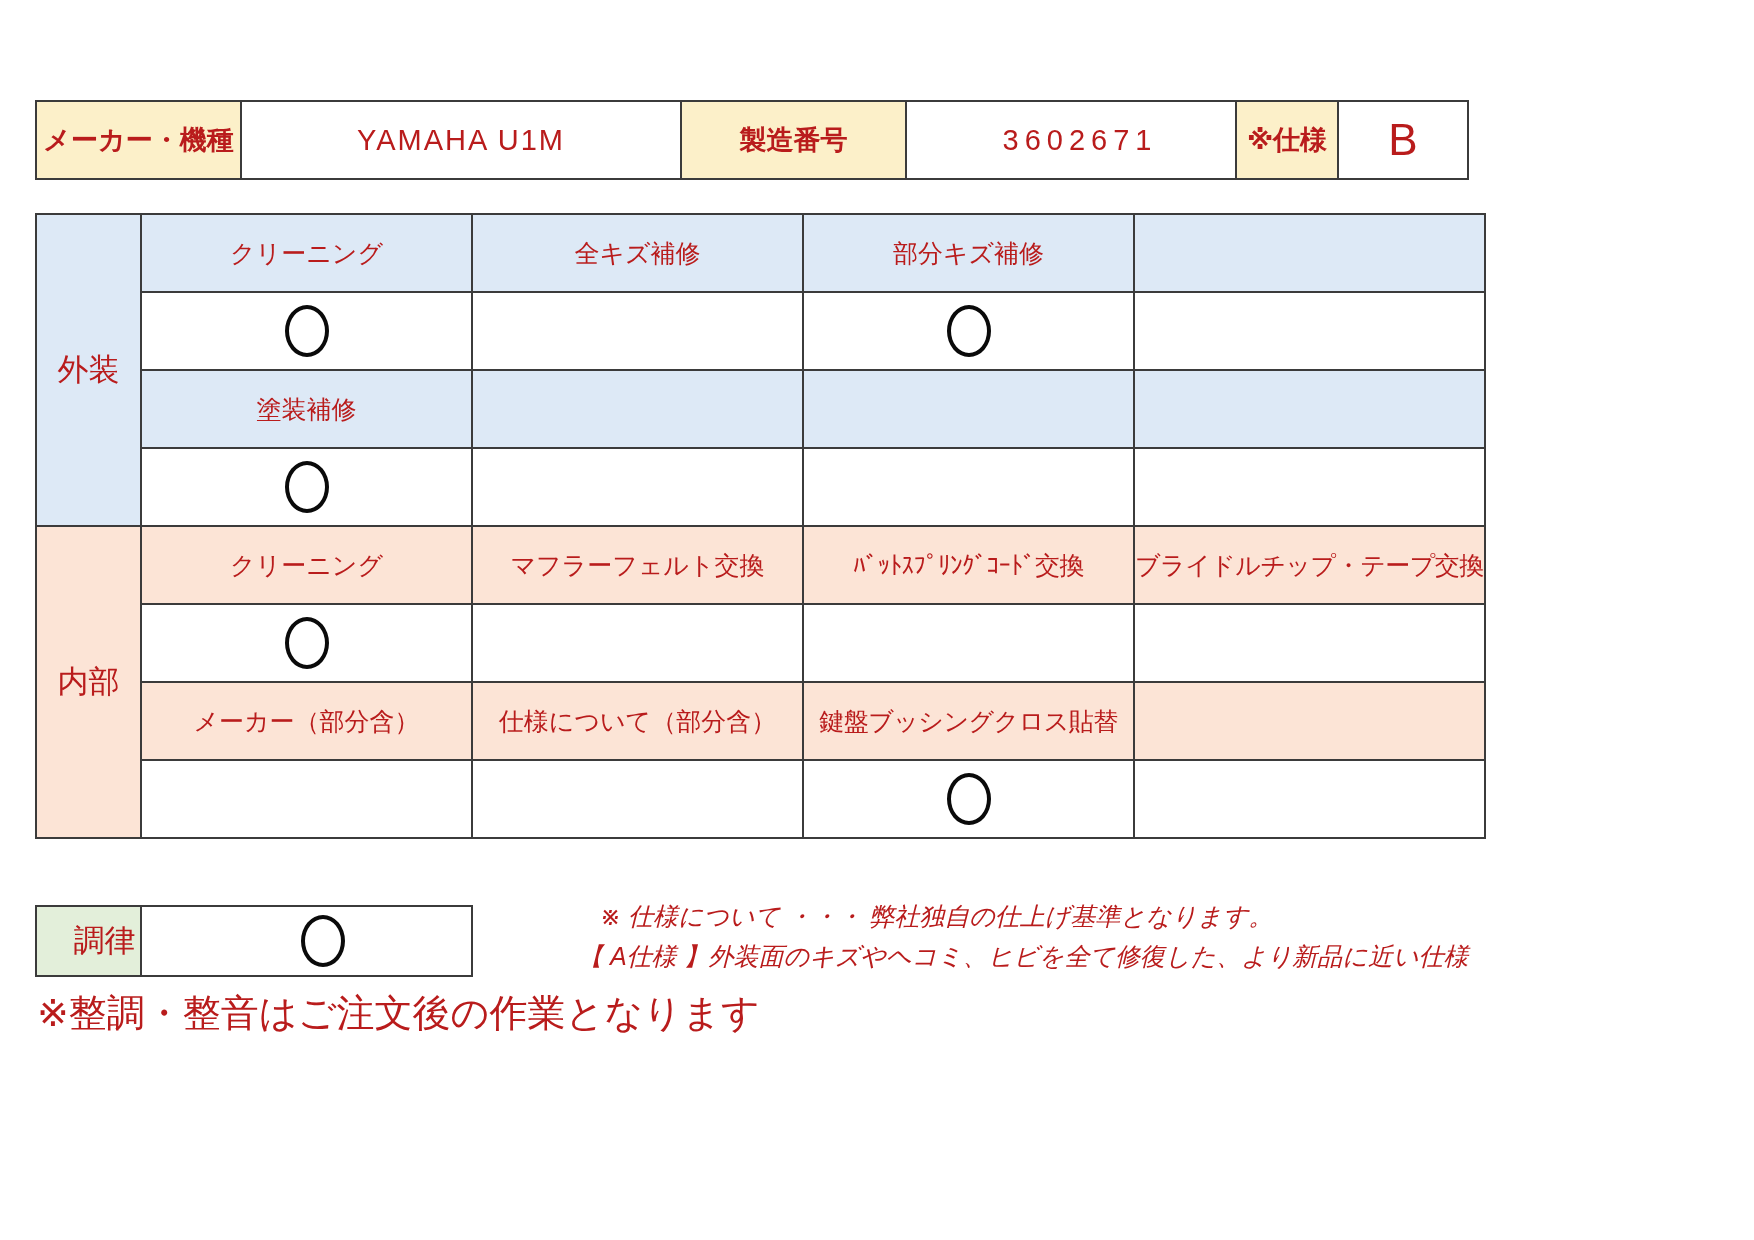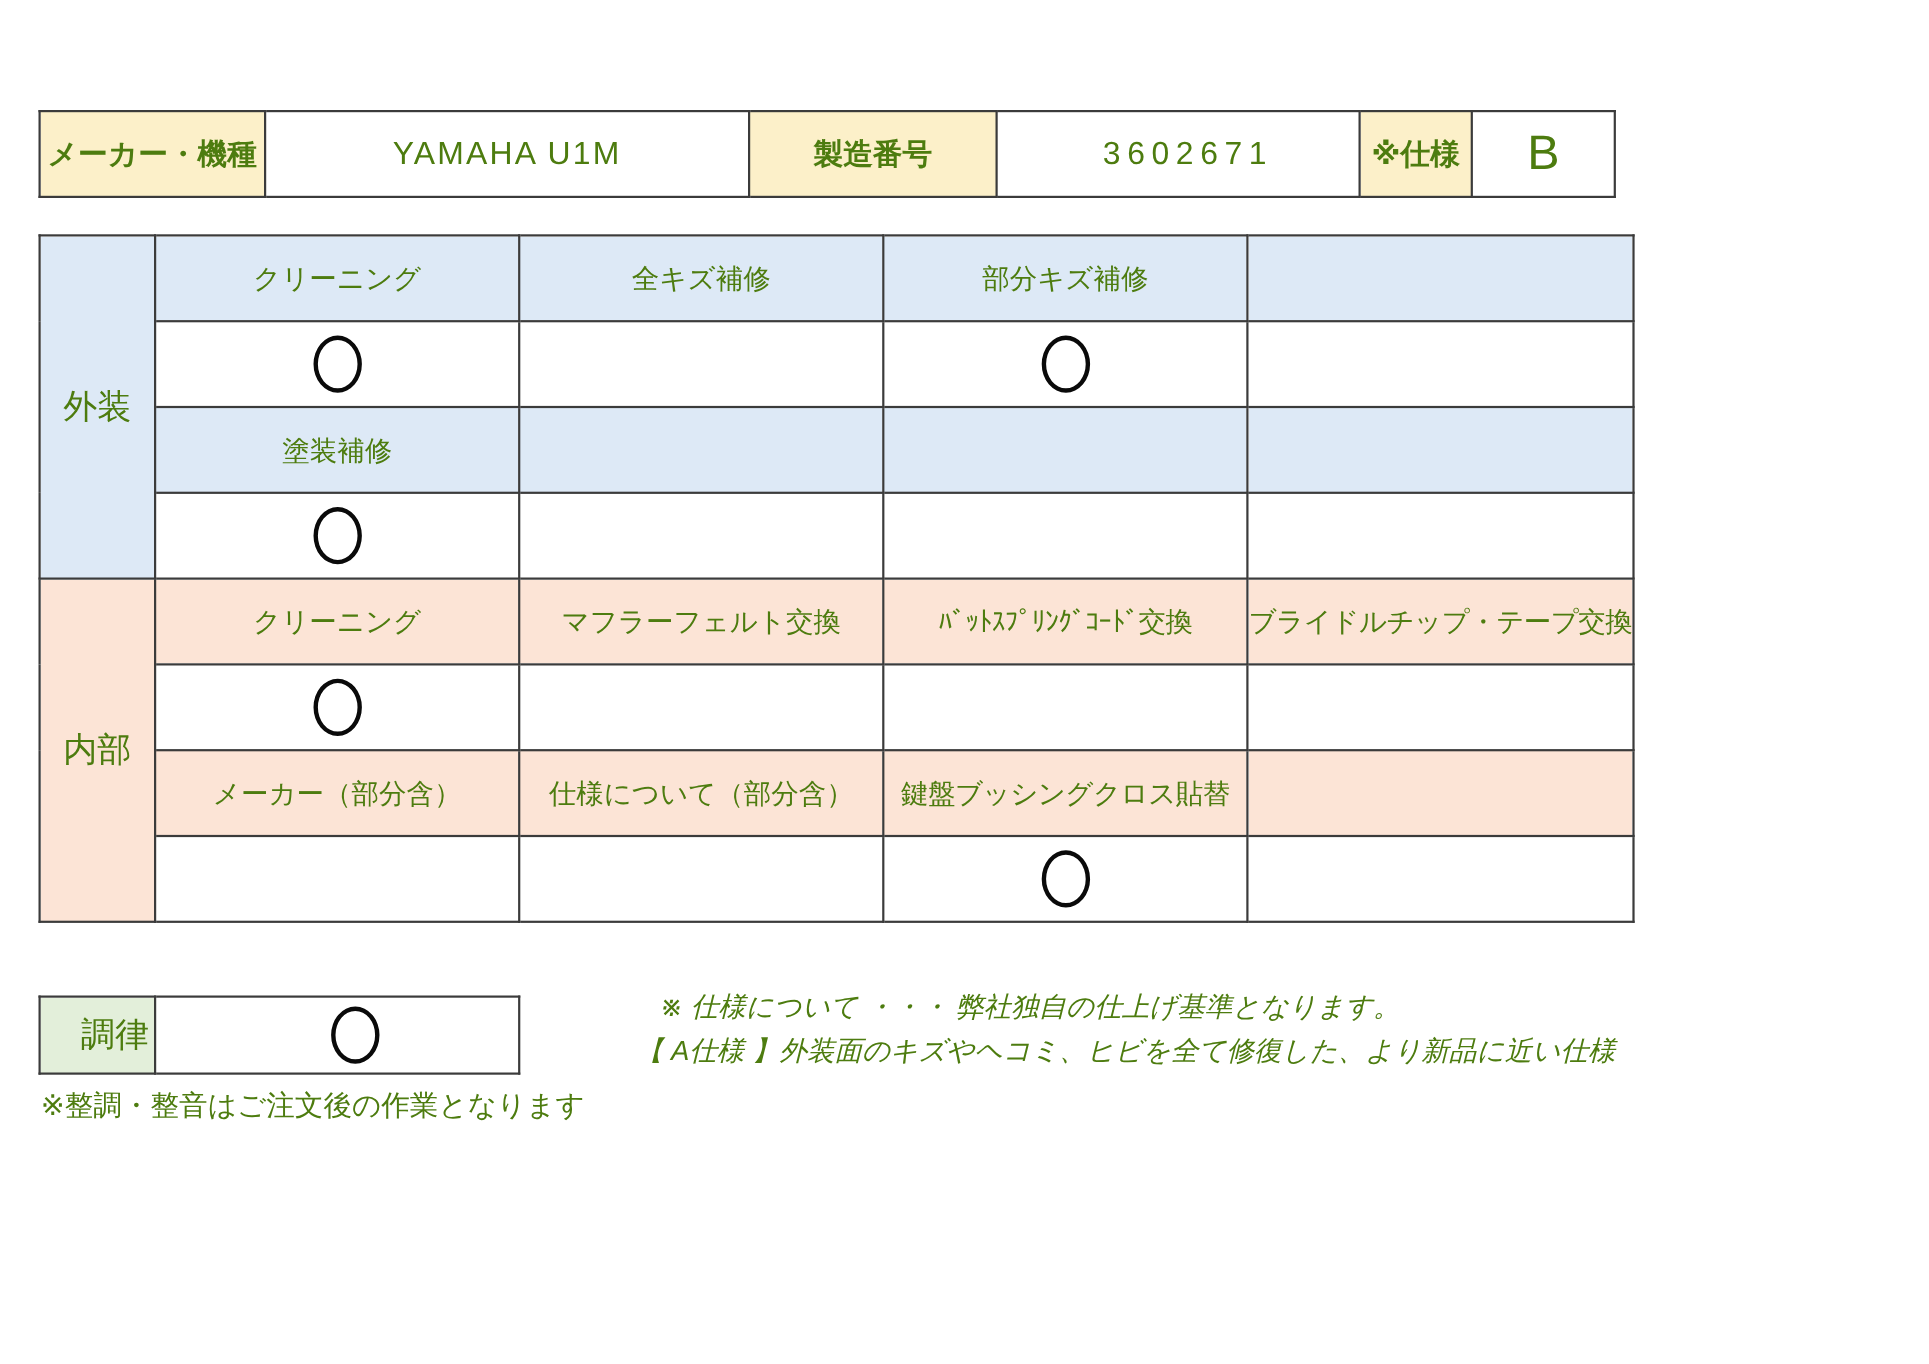--- a/index.html
+++ b/index.html
@@ -1,19 +1,19 @@
 <!DOCTYPE html>
 <html><head>
 <meta charset="utf-8">
 <style>
   html,body { margin:0; padding:0; background:#ffffff; }
   .page {
     position:relative; width:1754px; height:1044px; background:#ffffff;
     font-family:"Liberation Sans","DejaVu Sans",sans-serif;
-    color:#4d7c0f;
+    color:#b91c1c;
   }
   table { border-collapse:collapse; table-layout:fixed; }
   td {
     border:2px solid #3b3b3b;
     text-align:center; vertical-align:middle;
     overflow:hidden; white-space:nowrap;
     padding:0;
   }
 
   
@@ -43,21 +43,21 @@
     vertical-align:middle;
   }
 
   
   .tuning { position:absolute; left:35px; top:905px; }
   .tuning td { height:68px;padding-left:32px; }
   .tuning .lbl { background:#e3efda; font-size:31px; }
 
   .note-left {
     position:absolute; left:37px; top:988px;
-    font-size:26px; white-space:nowrap;
+    font-size:38px; white-space:nowrap;
   }
 
   .notes { position:absolute; left:578px; top:896px;font-style:italic; }
   .notes div { white-space:nowrap; }
   .note1 { font-size:25px; line-height:40px; margin-left:22px; }
   .note2 { font-size:25px; line-height:40px; }
   .note3 { font-size:25px; line-height:40px; margin-top:6px; }
   .note4 { font-size:24px; line-height:36px; margin-left:12px; }
 </style>
 </head>

